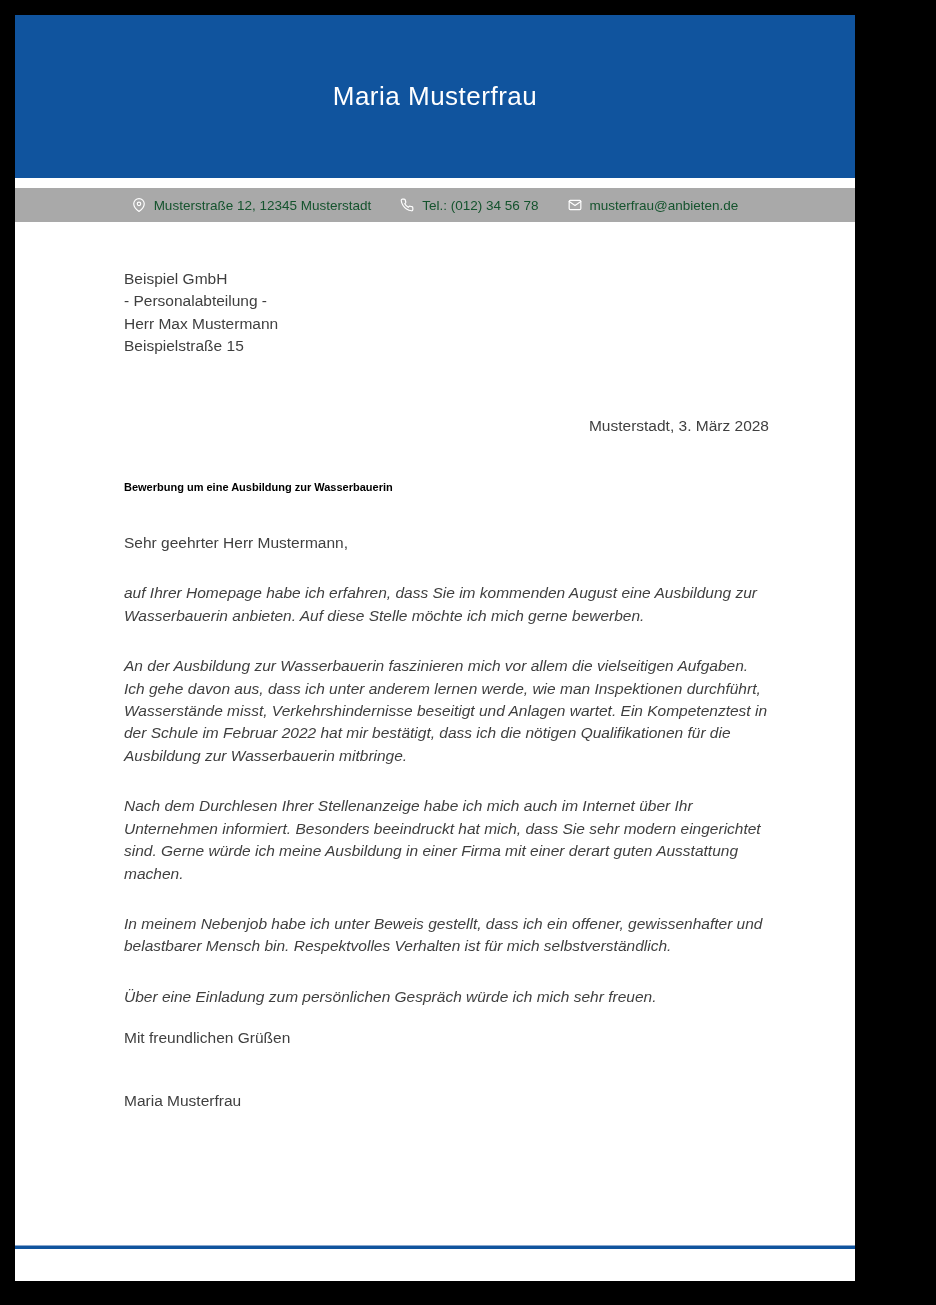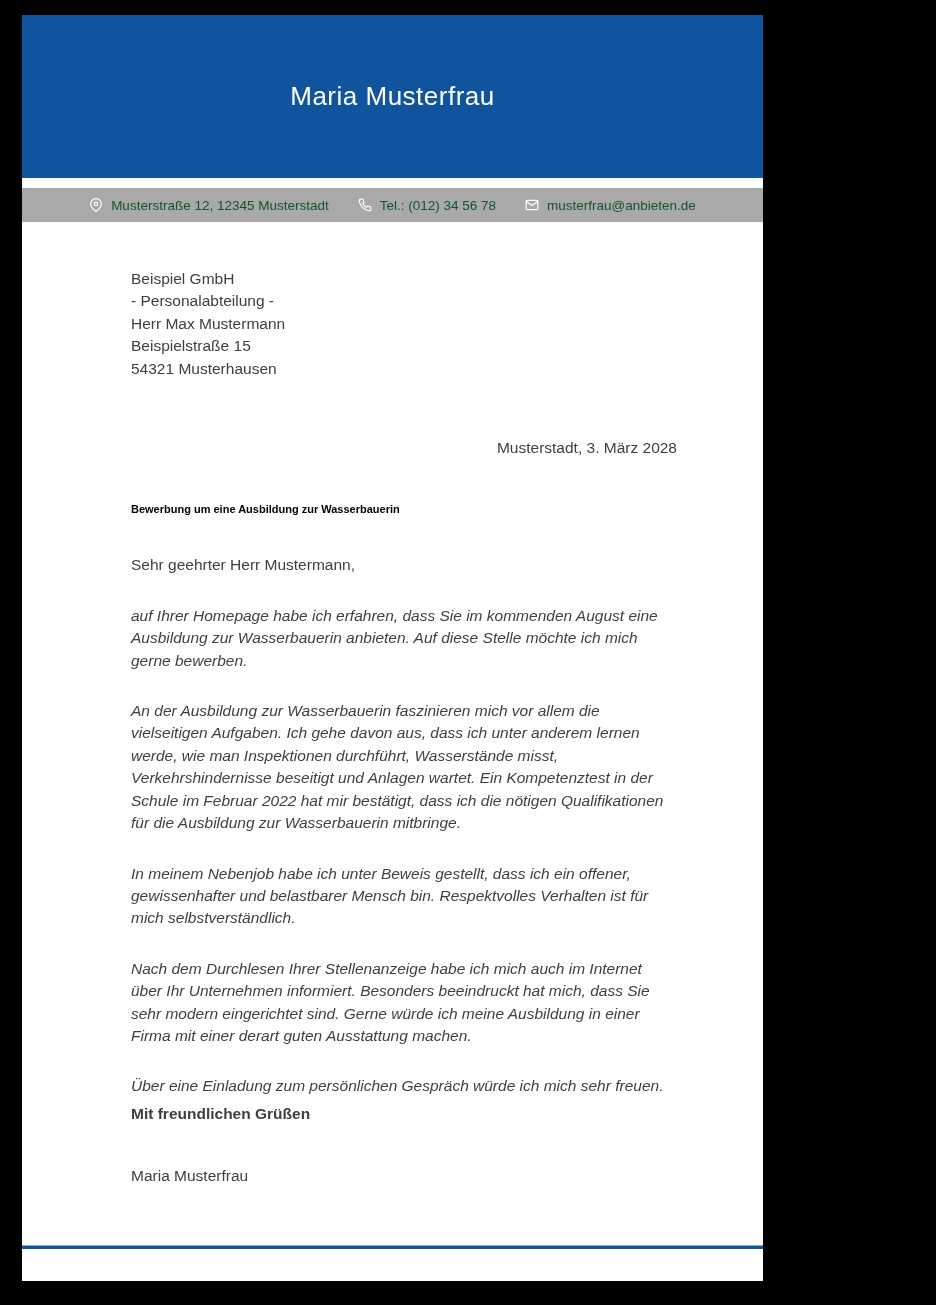--- a/index.html
+++ b/index.html
@@ -8,22 +8,22 @@
     font-family: "Liberation Sans", "DejaVu Sans", sans-serif;
   }
   .canvas {
     position: relative;
     width: 936px; height: 1305px;
     background: #000000;
     overflow: hidden;
   }
   .page {
     position: absolute;
-    left: 22px; top: 15px;
-    width: 741px; height: 1266px;
+    left: 15px; top: 15px;
+    width: 840px; height: 1266px;
     background: #ffffff;
   }
   .blue-header {
     height: 163px;
     background: #10549e;
     display: flex;
     align-items: center;
     justify-content: center;
   }
   .applicant-name {
@@ -71,21 +71,21 @@
   }
   .subject-line {
     margin-top: 38px;
     color: #000000;
     font-size: 11px;
     font-weight: 700;
     line-height: 24px;
   }
   .salutation { margin-top: 33px; }
   .para { margin-top: 28px; font-style: italic; }
-  .closing { margin-top: 5px; font-weight: bold; }
+  .closing { margin-top: 19px; }
   .signature { margin-top: 40px; }
   .bottom-rule {
     position: absolute;
     left: 0; right: 0;
     bottom: 32px;
     height: 4px;
     background: #10549e;
     border-top: 1px solid #8aa7cd;
   }
 </style>
@@ -124,33 +124,32 @@
       </div>
     </div>
 
     <main class="letter-body">
 
       <div class="recipient">
         <div>Beispiel GmbH</div>
         <div>- Personalabteilung -</div>
         <div>Herr Max Mustermann</div>
         <div>Beispielstraße 15</div>
-        <div>54321 Musterhausen</div>
       </div>
 
       <div class="date-line">Musterstadt, 3. März 2028</div>
 
       <div class="subject-line">Bewerbung um eine Ausbildung zur Wasserbauerin</div>
 
       <p class="salutation">Sehr geehrter Herr Mustermann,</p>
 
       <p class="para">auf Ihrer Homepage habe ich erfahren, dass Sie im kommenden August eine Ausbildung zur Wasserbauerin anbieten. Auf diese Stelle möchte ich mich gerne bewerben.</p>
       <p class="para">An der Ausbildung zur Wasserbauerin faszinieren mich vor allem die vielseitigen Aufgaben. Ich gehe davon aus, dass ich unter anderem lernen werde, wie man Inspektionen durchführt, Wasserstände misst, Verkehrshindernisse beseitigt und Anlagen wartet. Ein Kompetenztest in der Schule im Februar 2022 hat mir bestätigt, dass ich die nötigen Qualifikationen für die Ausbildung zur Wasserbauerin mitbringe.</p>
+      <p class="para">Nach dem Durchlesen Ihrer Stellenanzeige habe ich mich auch im Internet über Ihr Unternehmen informiert. Besonders beeindruckt hat mich, dass Sie sehr modern eingerichtet sind. Gerne würde ich meine Ausbildung in einer Firma mit einer derart guten Ausstattung machen.</p>
       <p class="para">In meinem Nebenjob habe ich unter Beweis gestellt, dass ich ein offener, gewissenhafter und belastbarer Mensch bin. Respektvolles Verhalten ist für mich selbstverständlich.</p>
-      <p class="para">Nach dem Durchlesen Ihrer Stellenanzeige habe ich mich auch im Internet über Ihr Unternehmen informiert. Besonders beeindruckt hat mich, dass Sie sehr modern eingerichtet sind. Gerne würde ich meine Ausbildung in einer Firma mit einer derart guten Ausstattung machen.</p>
       <p class="para">Über eine Einladung zum persönlichen Gespräch würde ich mich sehr freuen.</p>
 
       <p class="closing">Mit freundlichen Grüßen</p>
 
       <p class="signature">Maria Musterfrau</p>
 
     </main>
 
     <div class="bottom-rule"></div>
   </div>

